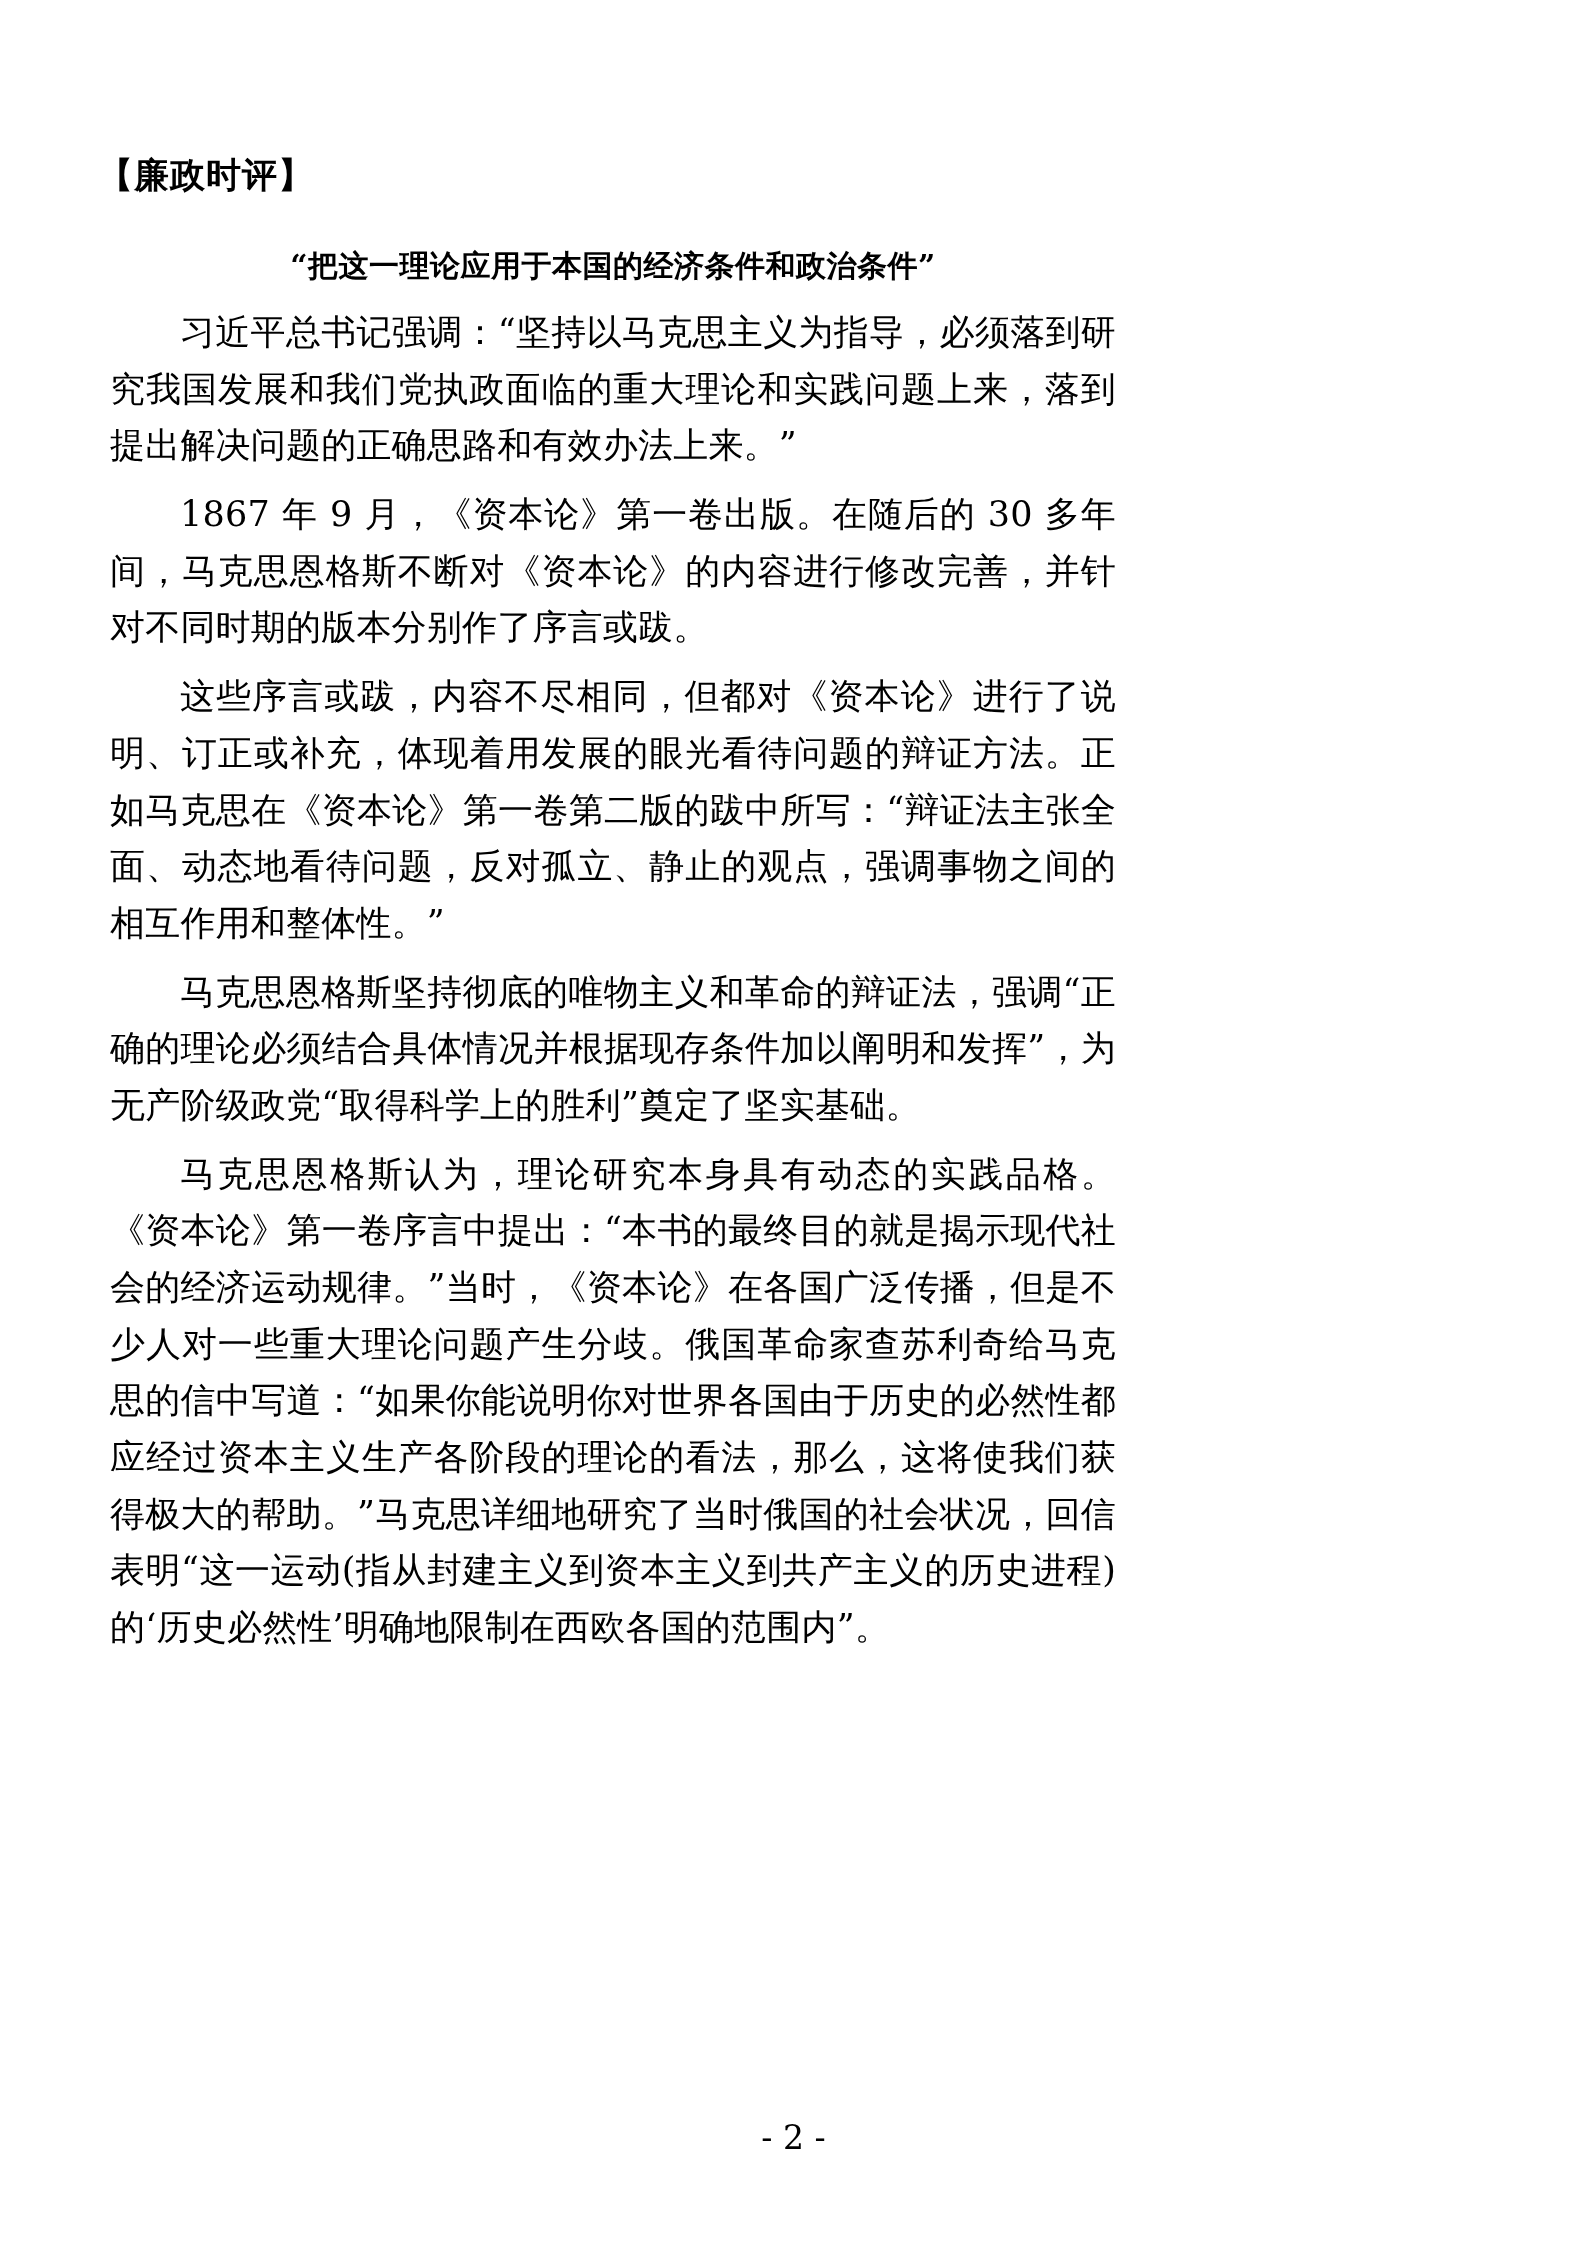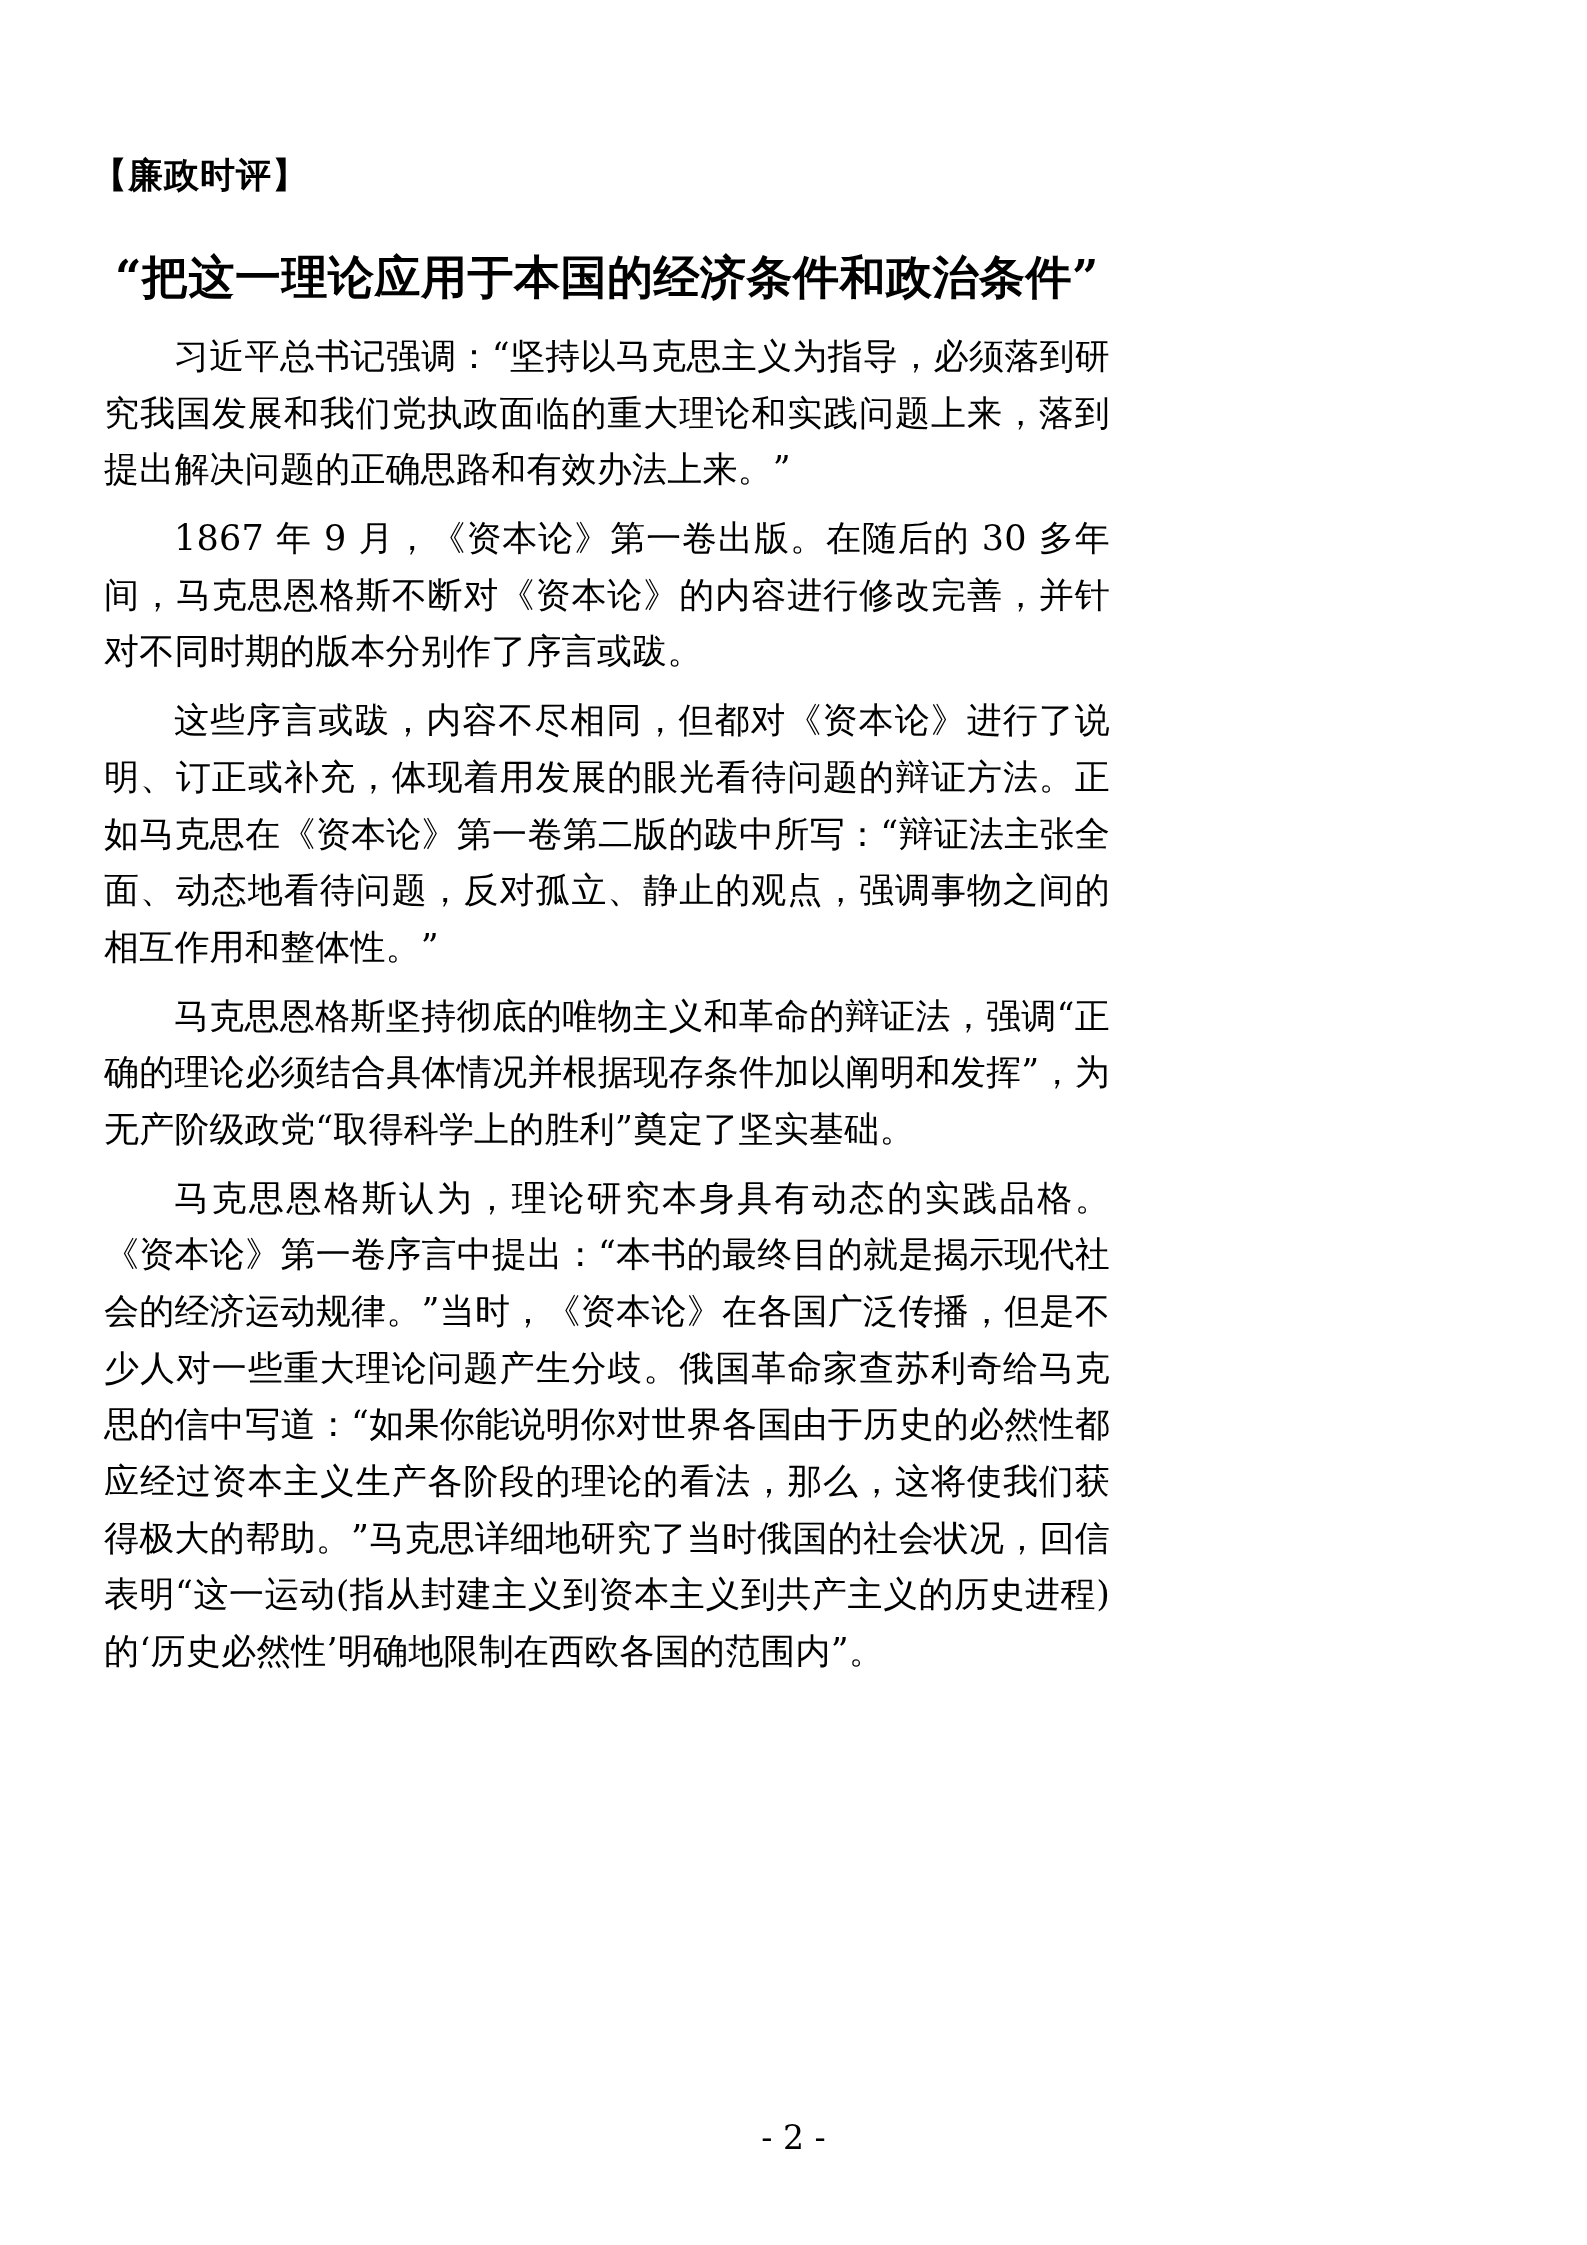--- a/index.html
+++ b/index.html
@@ -9,36 +9,36 @@
   }
   body {
     width: 1587px;
     height: 2245px;
     position: relative;
     font-family: "DejaVu Serif", "Liberation Serif", serif;
     color: #000000;
   }
   .page {
     position: absolute;
-    left: 0;
+    left: 6px;
     top: 0;
     width: 1312px;
     height: 2245px;
     box-sizing: border-box;
     padding: 150px 190px 0 92px;
   }
   .section-tag {
     font-size: 35px;
     font-weight: 700;
     letter-spacing: 1px;
     margin: 0 0 44px 0;
     line-height: 1.4;
   }
   .doc-title {
-    font-size: 46px;
+    font-size: 30px;
     font-weight: 700;
     text-align: center;
     letter-spacing: 0.5px;
     margin: 0 0 16px 0;
     line-height: 1.5;
   }
   .body-p {
     font-size: 35px;
     line-height: 1.62;
     text-align: justify;

